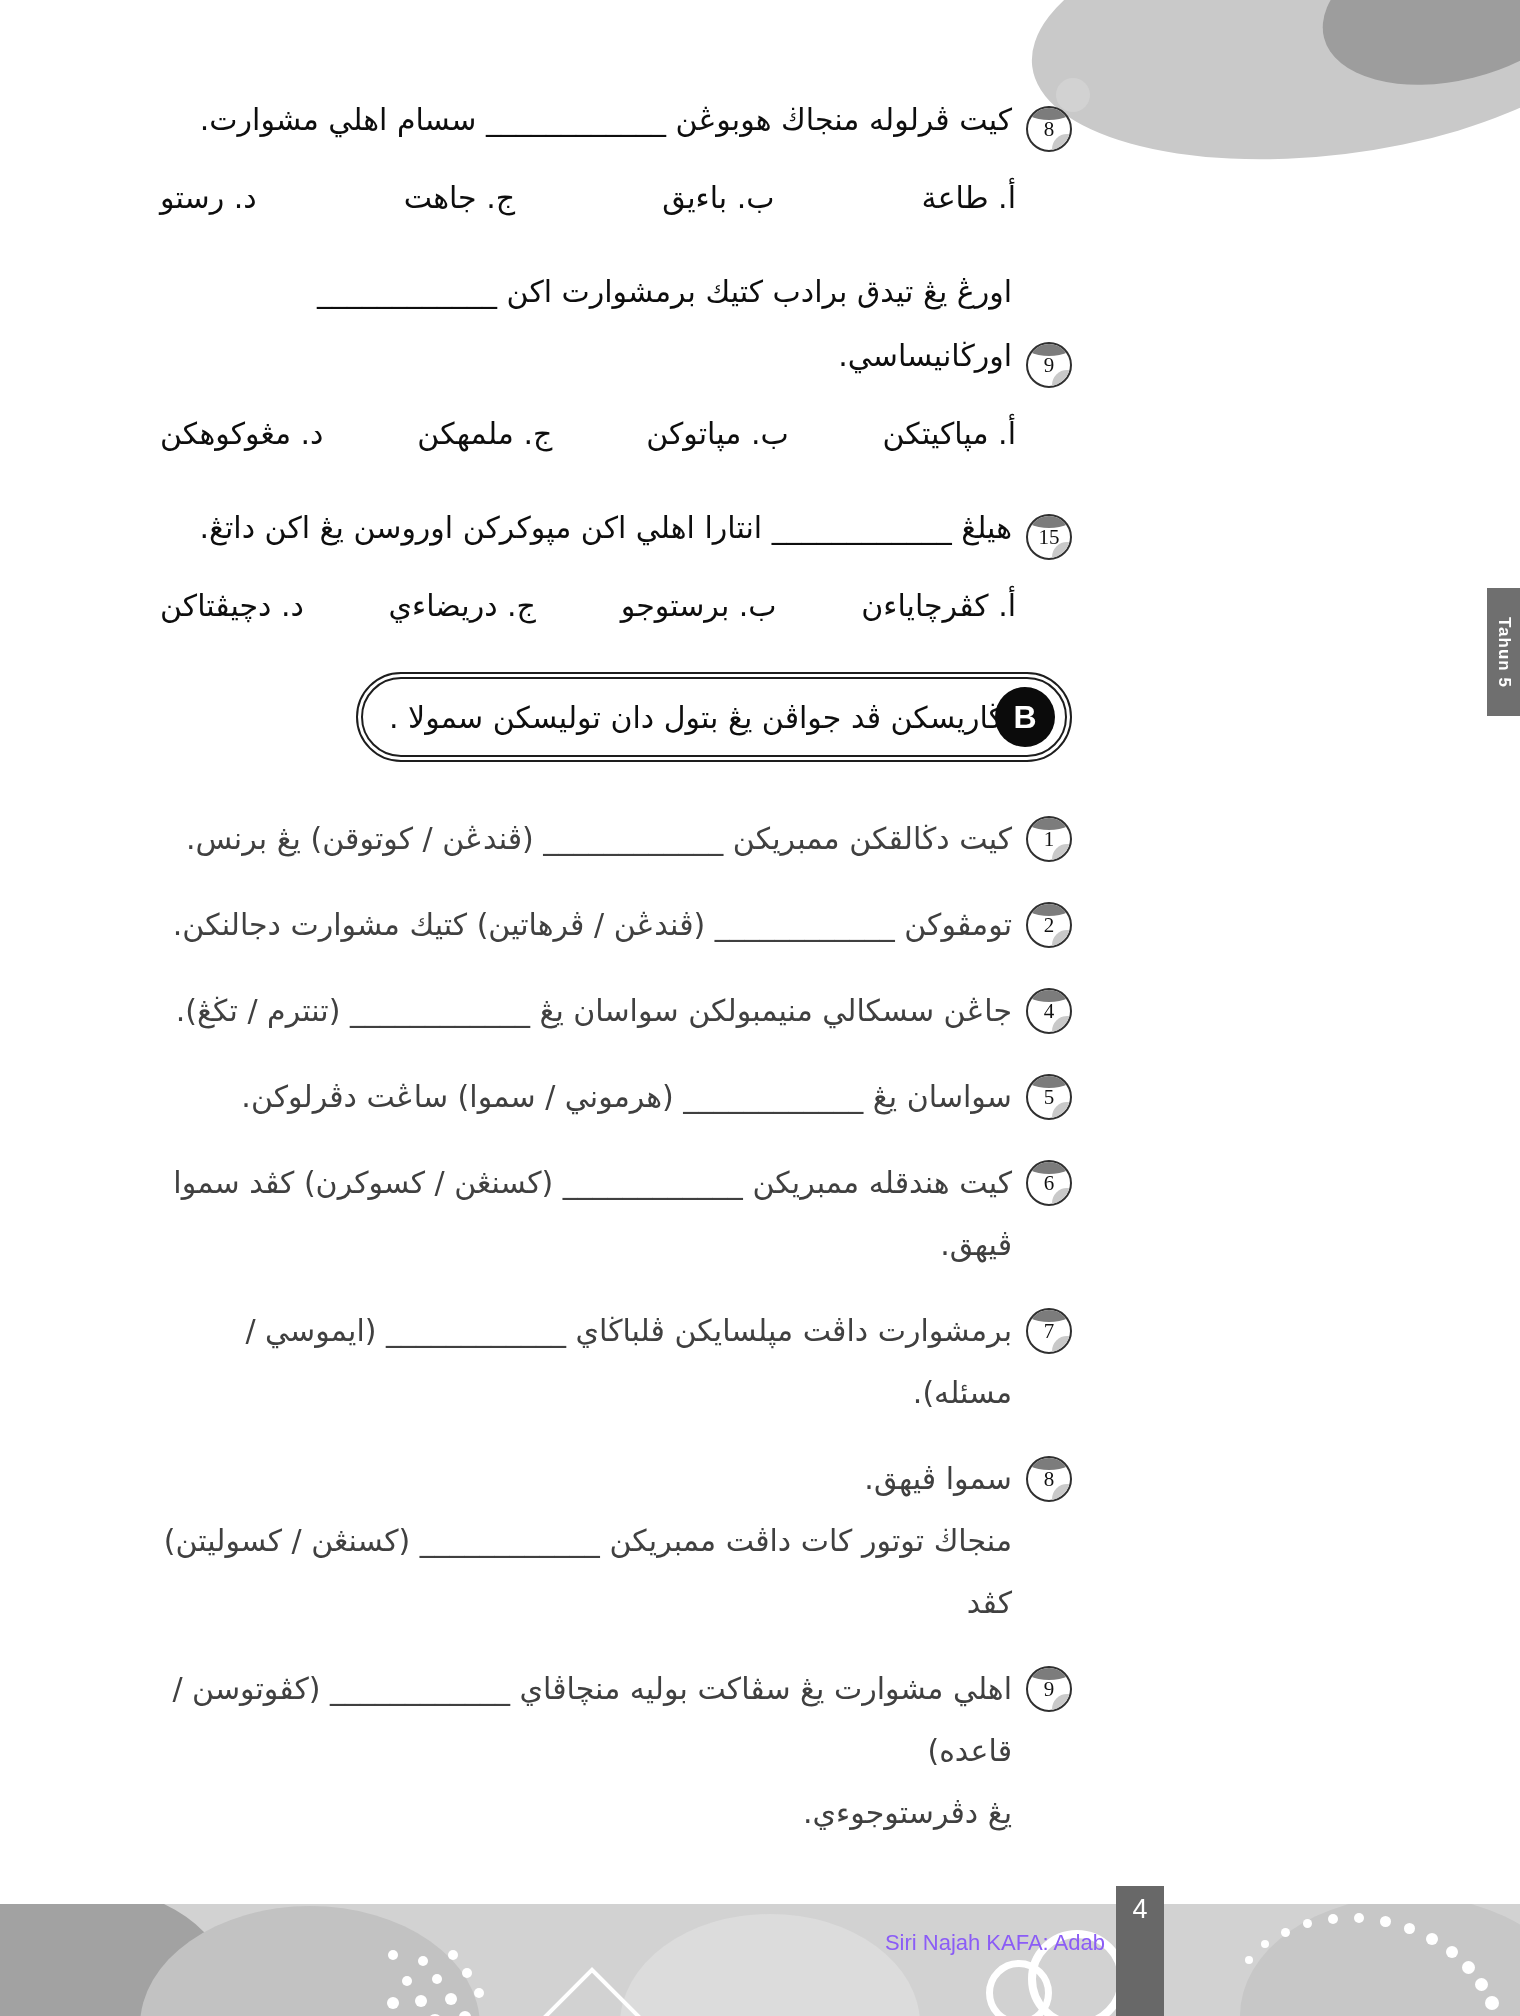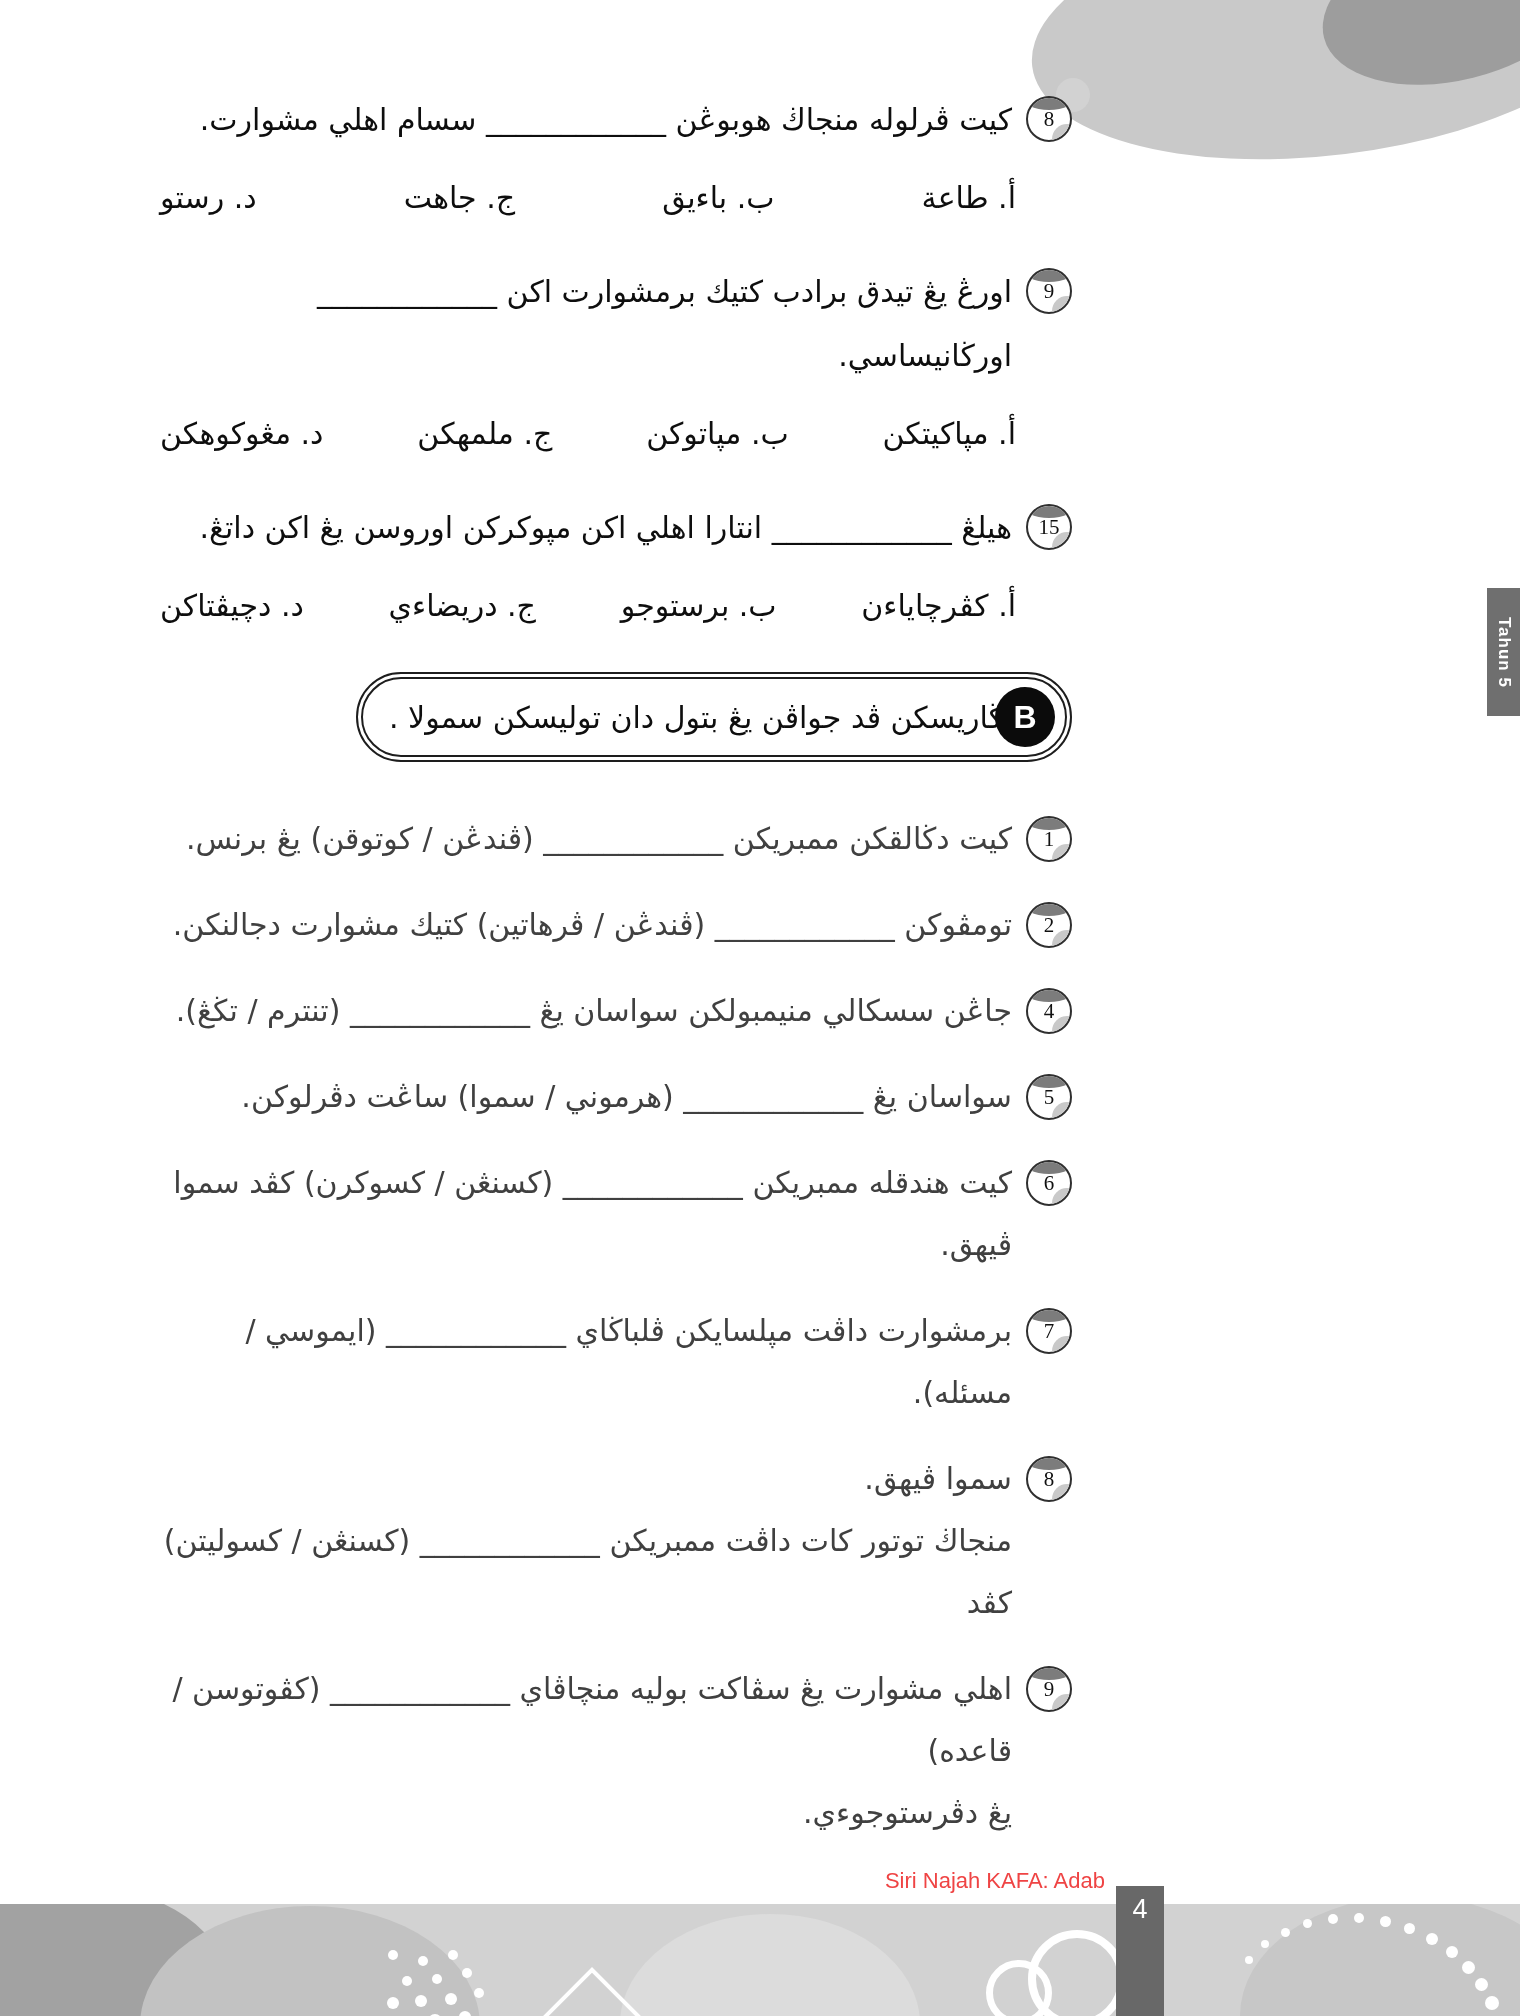--- a/index.html
+++ b/index.html
@@ -9,21 +9,21 @@
   }
   
   .blob{position:absolute;border-radius:50%;}
   .blob-top-light{top:-95px;right:-110px;width:600px;height:250px;background:#c9c9c9;transform:rotate(-7deg);}
   .blob-top-dark{top:-70px;right:-70px;width:270px;height:150px;background:#9d9d9d;transform:rotate(-14deg);}
   .blob-top-dot{top:78px;right:430px;width:34px;height:34px;background:#d2d2d2;}
 
   
   .content{position:absolute;left:150px;top:88px;width:922px;}
 
-  .q-row{display:flex;align-items:flex-start;gap:14px;margin-bottom:18px;}
+  .q-row{display:flex;align-items:flex-end;gap:14px;margin-bottom:18px;}
   .q-text{flex:1;direction:rtl;text-align:right;font-size:30px;line-height:64px;color:#0e0e0e;}
   .qb-row{display:flex;align-items:flex-start;gap:14px;margin-bottom:24px;}
   .qb-text{flex:1;direction:rtl;text-align:right;font-size:30px;line-height:62px;color:#404040;}
 
   
   .qbadge{
     position:relative;flex:0 0 auto;width:42px;height:42px;margin-top:8px;
     border:2px solid #2f2f2f;border-radius:50%;background:#fff;overflow:hidden;
     display:flex;align-items:center;justify-content:center;
     font-family:"Liberation Serif",serif;font-size:21px;color:#111;
@@ -81,22 +81,22 @@
     position:absolute;left:556px;top:78px;width:64px;height:64px;border:4px solid #fff;
     transform:rotate(45deg);background:transparent;
   }
   .ring-small{position:absolute;left:986px;top:56px;width:52px;height:52px;border:7px solid #fff;border-radius:50%;}
   .ring-big{position:absolute;left:1028px;top:26px;width:82px;height:82px;border:8px solid #fff;border-radius:50%;}
 
   .dotted-arc{position:absolute;left:1245px;top:0;width:275px;height:112px;}
   .dotted-arc i{position:absolute;border-radius:50%;background:#fff;display:block;}
 
   .footer-title{
-    position:absolute;left:800px;top:1868px;width:305px;text-align:right;
-    font-family:"Liberation Sans",sans-serif;font-size:22px;color:#ef4444;
+    position:absolute;left:800px;top:1930px;width:305px;text-align:right;
+    font-family:"Liberation Sans",sans-serif;font-size:22px;color:#8b5cf6;
   }
   .page-bar{
     position:absolute;left:1116px;top:1886px;width:48px;height:130px;background:#686868;
     text-align:center;color:#fff;font-family:"Liberation Sans",sans-serif;font-size:27px;
     padding-top:8px;box-sizing:border-box;z-index:5;
   }
 </style>
 </head>
 <body>
 

